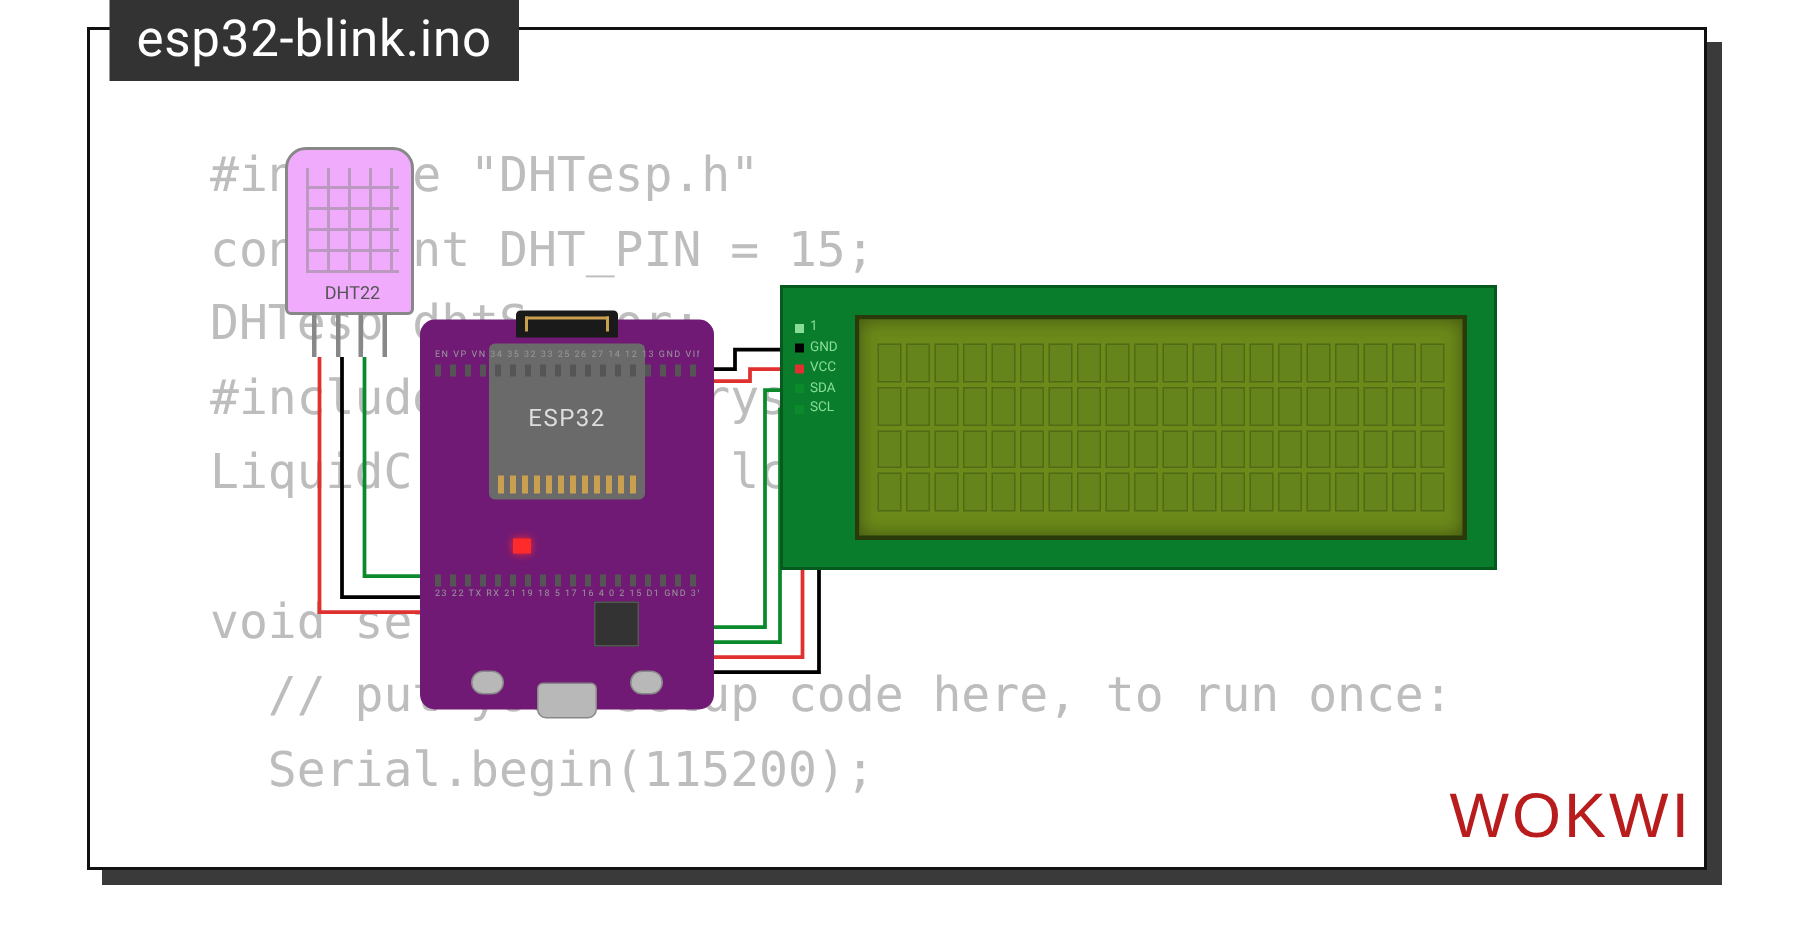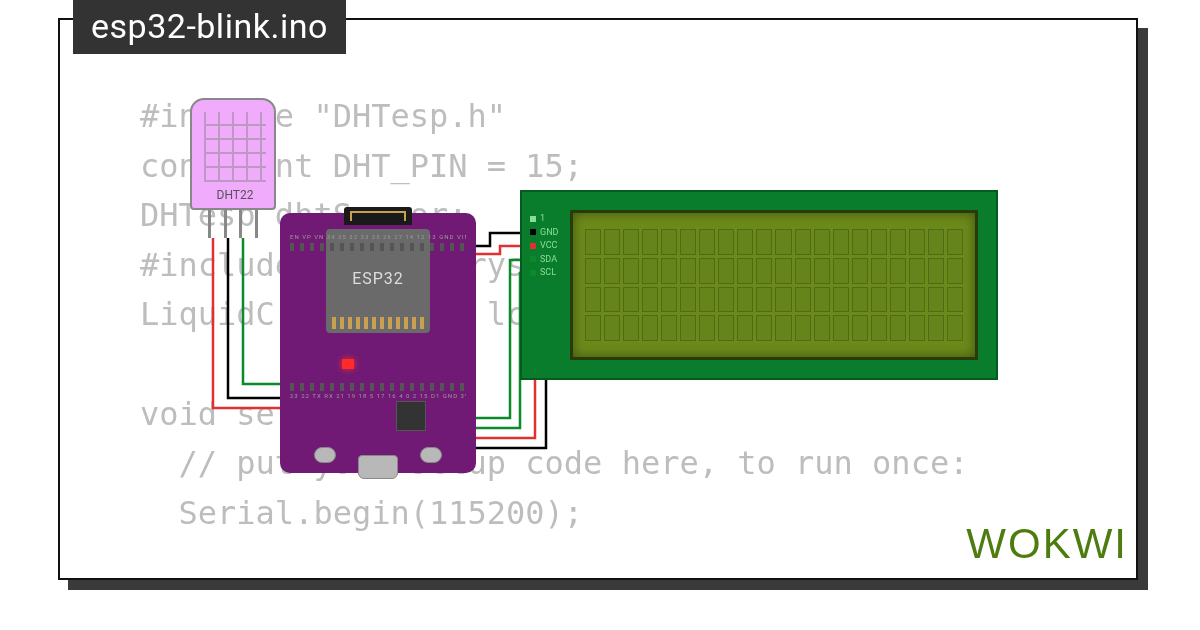--- a/index.html
+++ b/index.html
@@ -250,21 +250,21 @@
     }
     .lcd-pins .dot {
       width: 6px; height: 6px;
       margin-right: 4px;
     }
     .logo {
       position: absolute;
       right: 72px;
       bottom: 62px;
       font-size: 42px;
-      color: #4d7c0f;
+      color: #b91c1c;
       font-weight: 400;
       letter-spacing: 2px;
       font-family: "Comic Sans MS", cursive, sans-serif;
     }
     svg.wires {
       position: absolute;
       left: 0; top: 0;
       width: 820px; height: 380px;
       overflow: visible;
     }

